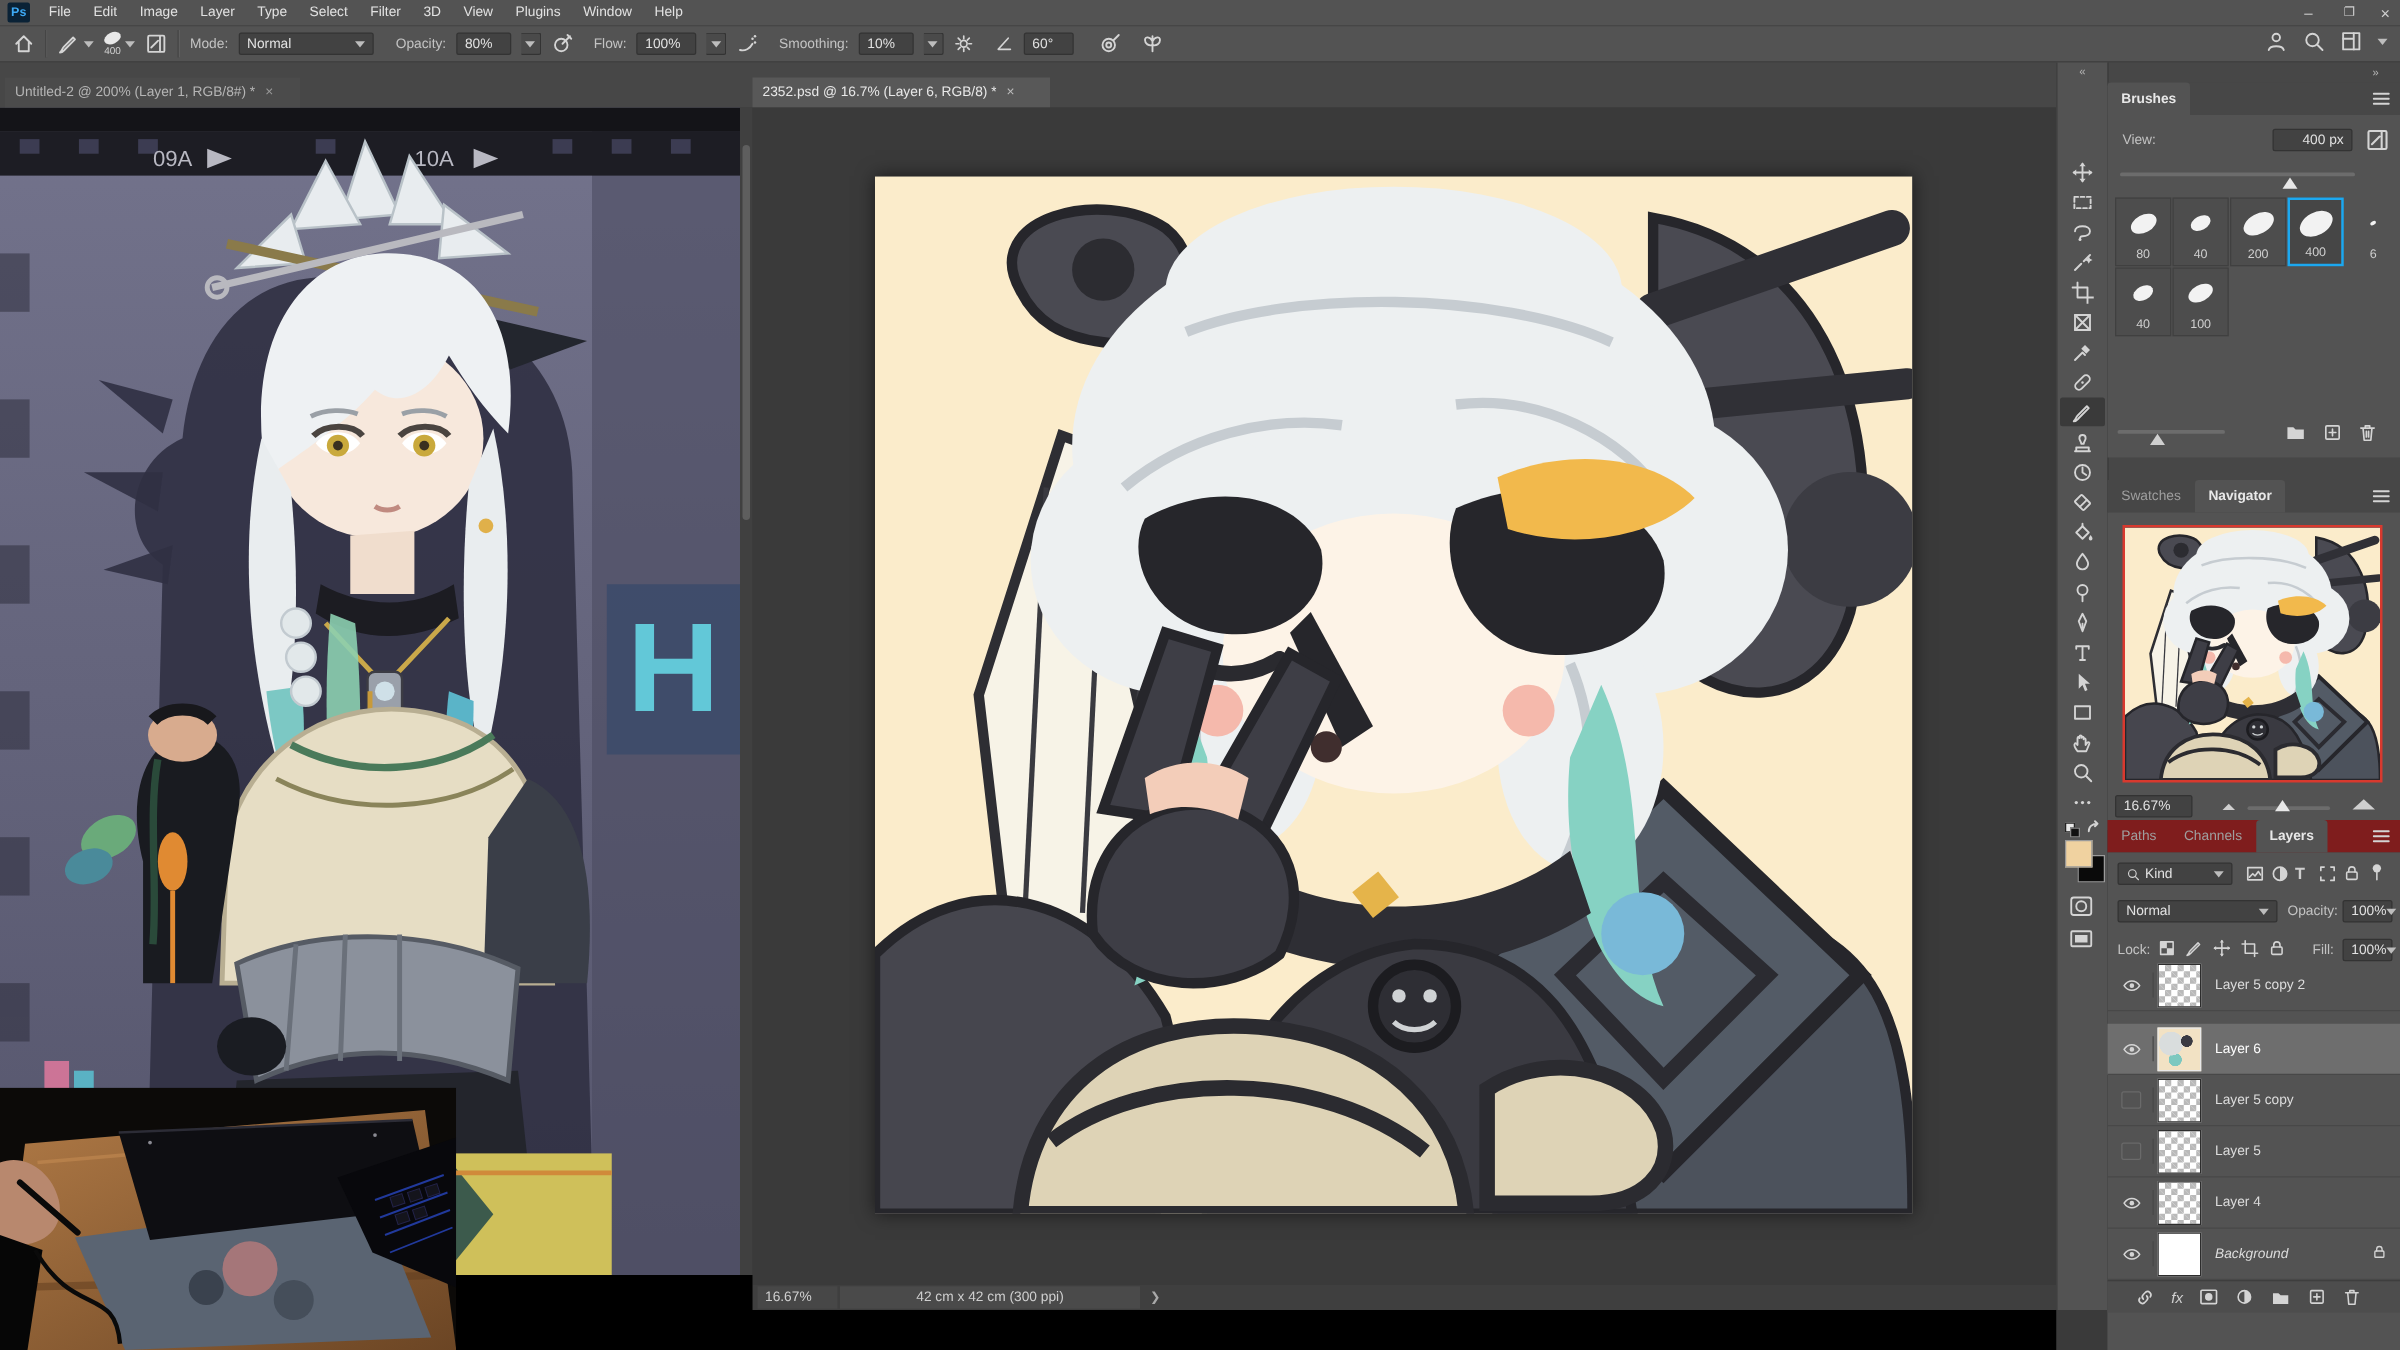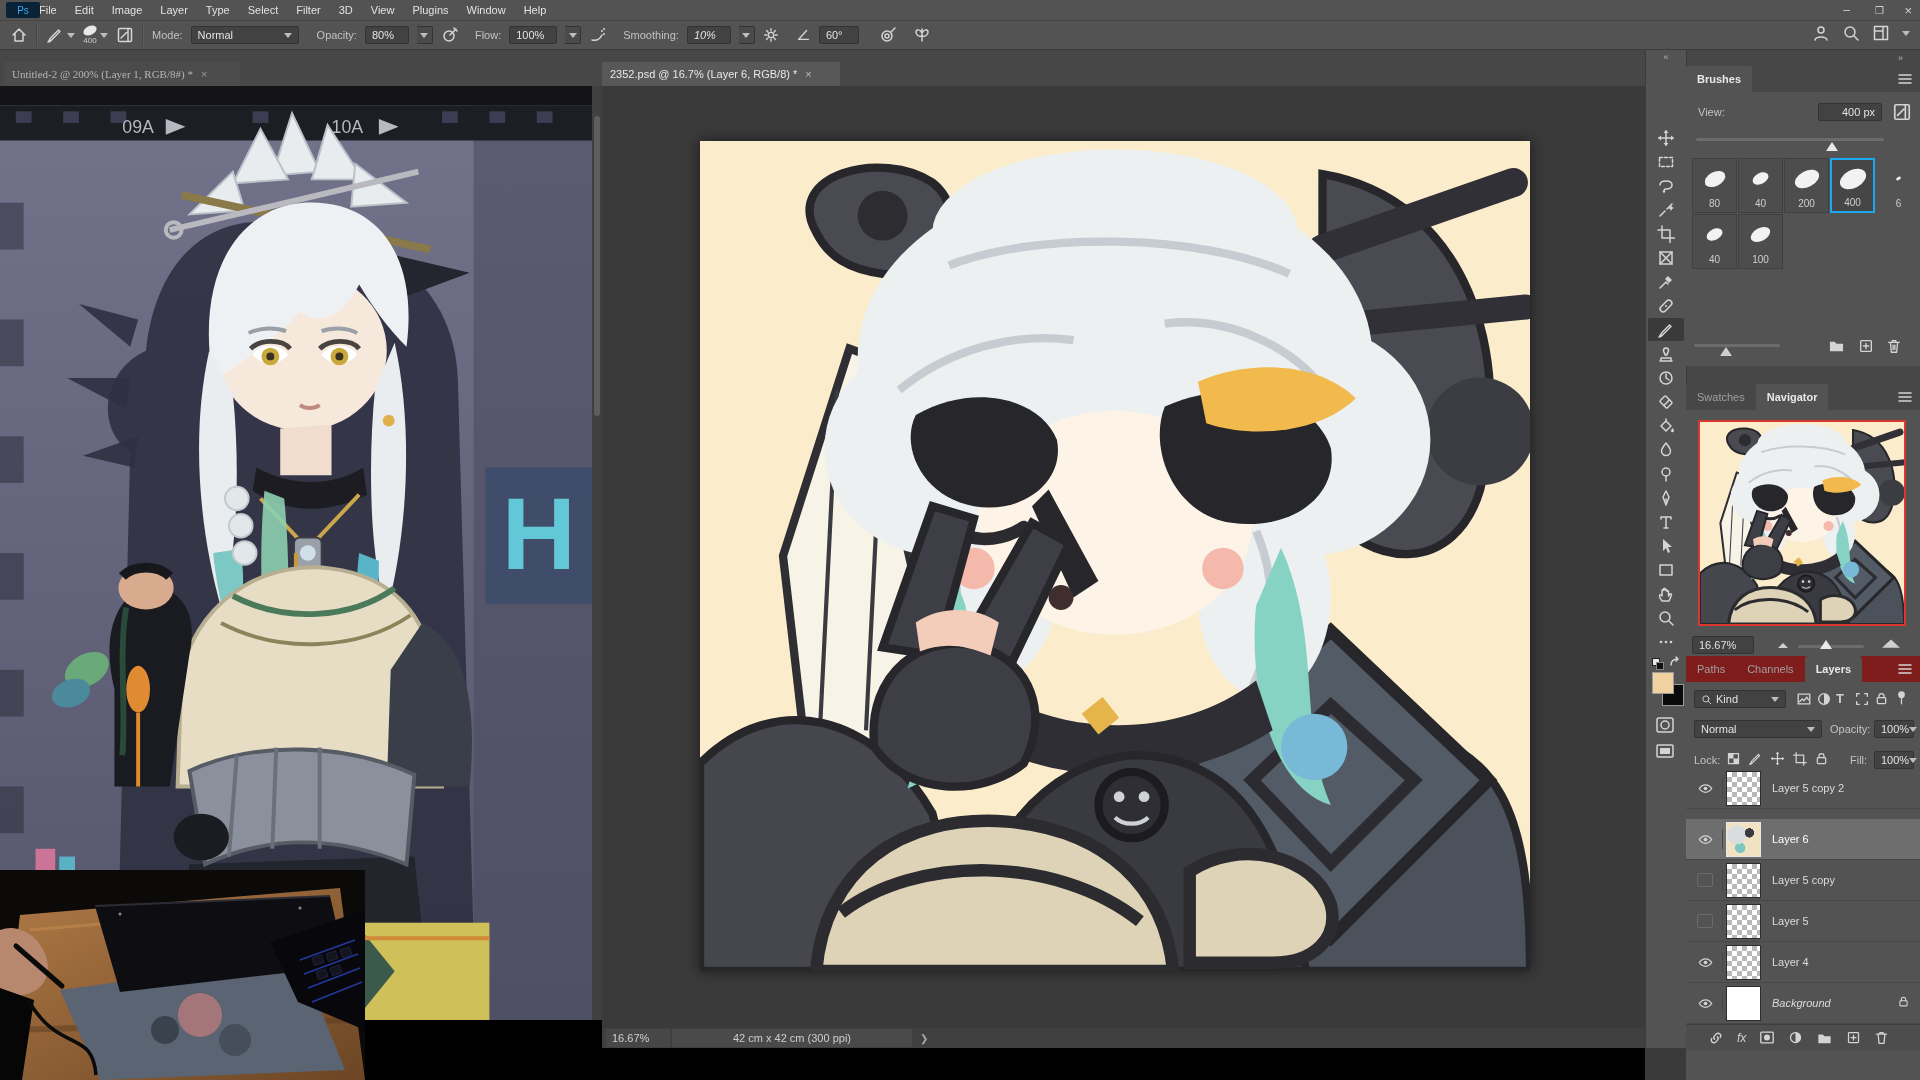--- a/index.html
+++ b/index.html
@@ -119,21 +119,21 @@
           <path d="M44 122 L56 88 L66 91 L57 124 Z"></path>
           <path d="M64 120 L80 92 L89 97 L75 126 Z"></path>
           <path d="M42 146 C40 128 54 118 68 122 C80 126 84 138 78 150 C68 158 50 158 42 146 Z"></path>
         </g>
         <path d="M52 116 C58 112 66 112 72 116 L70 124 C63 121 58 121 53 123 Z" fill="#f3cdb9"></path>
       </symbol>
     </defs>
   </svg>
 
   <div class="abs bar" style="left:0;top:0;width:1920px;height:20px;border-bottom:1px solid #464646;display:flex;align-items:center;">
-    <div class="abs" style="left:6px;top:2px;width:34px;height:16px;background:#0a2236;color:#3da9f5;font-weight:normal;font-size:10px;display:flex;align-items:center;justify-content:center;border-radius:2px;">Ps</div>
+    <div class="abs" style="left:6px;top:2px;width:18px;height:16px;background:#0a2236;color:#3da9f5;font-weight:bold;font-size:10px;display:flex;align-items:center;justify-content:center;border-radius:2px;">Ps</div>
     <div style="display:flex;margin-left:30px;">
       <div class="menu-item">File</div>
       <div class="menu-item">Edit</div>
       <div class="menu-item">Image</div>
       <div class="menu-item">Layer</div>
       <div class="menu-item">Type</div>
       <div class="menu-item">Select</div>
       <div class="menu-item">Filter</div>
       <div class="menu-item">3D</div>
       <div class="menu-item">View</div>
@@ -200,21 +200,21 @@
       </div>
     <div class="icon">
       <svg width="18" height="18" viewBox="0 0 18 18">
           <path class="st" d="M3 14c4 1 8-1 10-5"></path>
           <circle class="fl" cx="13" cy="5" r="1"></circle>
           <circle class="fl" cx="15" cy="8" r="1"></circle>
           <circle class="fl" cx="15" cy="3" r="1"></circle>
         </svg>
     </div>
     <span class="lbl" style="margin-left:8px;">Smoothing:</span>
-    <div class="field" style="width:44px;font-style:italic;">
+    <div class="field" style="width:44px;">
         <span>10%</span>
       </div>
     <div class="chevbtn">
         <div class="chev" style="margin:0;"></div>
       </div>
     <div class="icon">
       <svg width="16" height="16" viewBox="0 0 18 18">
           <circle class="st" cx="9" cy="9" r="3"></circle>
           <path class="st" d="M9 2v2.5M9 13.5V16M2 9h2.5M13.5 9H16M4 4l1.8 1.8M12.2 12.2L14 14M14 4l-1.8 1.8M5.8 12.2L4 14"></path>
         </svg>
@@ -257,21 +257,21 @@
             <rect class="st" x="2.5" y="2.5" width="13" height="13"></rect>
             <path class="st" d="M11 2.5v13M2.5 7H11"></path>
           </svg>
       </div>
       <div class="chev"></div>
     </div>
   </div>
 
   <div class="abs" style="left:0;top:50px;width:1645px;height:36px;background:#474747;"></div>
   <div class="abs tab" style="left:4px;top:62px;width:236px;background:#4b4b4b;color:#b5b5b5;">
-    <span style="white-space:nowrap;overflow:hidden;font-family:Liberation Serif, serif;">Untitled-2 @ 200% (Layer 1, RGB/8#) *</span>
+    <span style="white-space:nowrap;overflow:hidden;">Untitled-2 @ 200% (Layer 1, RGB/8#) *</span>
     <span style="color:#9a9a9a;">×</span>
   </div>
   <div class="abs tab" style="left:602px;top:62px;width:238px;background:#585858;color:#e8e8e8;">
     <span style="white-space:nowrap;overflow:hidden;">2352.psd @ 16.7% (Layer 6, RGB/8) *</span>
     <span style="color:#bdbdbd;">×</span>
   </div>
 
   <div class="abs" style="left:0;top:86px;width:592px;height:934px;overflow:hidden;">
     <svg width="592" height="934" viewBox="0 0 300 480" preserveAspectRatio="none">
       <defs>

